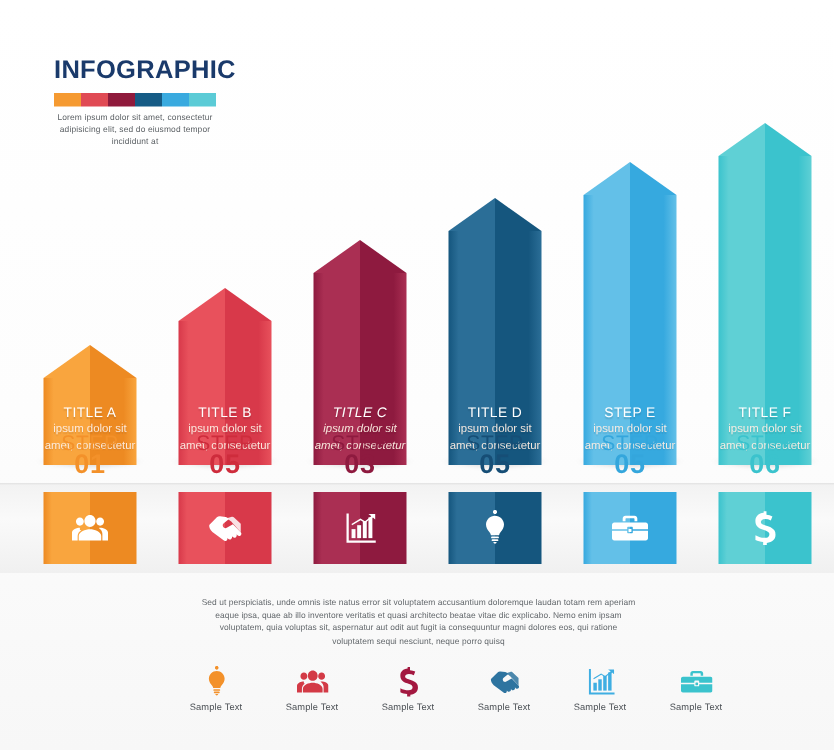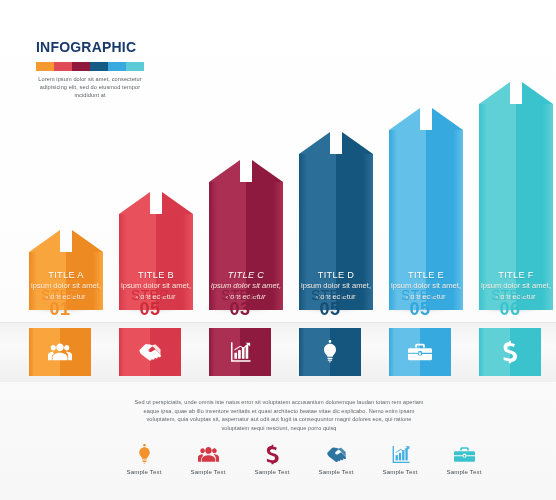--- a/index.html
+++ b/index.html
@@ -9,32 +9,32 @@
     font-family:"Liberation Sans", sans-serif;
     -webkit-font-smoothing:antialiased;
   }
   #canvas{position:relative;width:556px;height:500px;background:
       linear-gradient(180deg,#ffffff 0%,#fdfdfd 55%,#f7f7f7 100%);}
 
   
   .header{position:absolute;left:36px;top:36px;width:200px;}
   .h-line1{font-size:22px;font-weight:bold;letter-spacing:.2px;
            color:#2a7fc1;line-height:21px;}
-  .h-line2{font-size:14px;font-weight:bold;letter-spacing:.2px;
+  .h-line2{font-size:17px;font-weight:bold;letter-spacing:.2px;
            color:#1a3a6b;line-height:22px;}
   .colorbar{display:flex;width:108px;height:9px;margin-top:4px;}
   .colorbar i{flex:1;display:block;}
   .lede{width:108px;margin-top:4px;font-size:5.6px;line-height:8.2px;
         color:#5a5f63;text-align:center;letter-spacing:.1px;}
 
   
   .chart{position:absolute;left:0;top:78px;width:556px;height:232px;}
   .col{position:absolute;bottom:0;width:62px;}
   .arrow-wrap{position:absolute;bottom:0;width:62px;}
-  .arrow{position:relative;width:50px;height:100%;padding-left:24px;}
+  .arrow{position:relative;width:62px;height:100%;}
   .arrow .shaftL,.arrow .shaftR{position:absolute;bottom:0;width:50%;}
   .arrow .shaftL{left:0;}
   .arrow .shaftR{right:0;}
   .arrow .headL,.arrow .headR{position:absolute;width:0;height:0;}
   .shadow{position:absolute;bottom:-3px;left:-6px;width:74px;height:9px;
     background:radial-gradient(ellipse at 50% 40%,rgba(90,90,90,.30) 0%,rgba(120,120,120,0) 68%);
     filter:blur(1px);}
   .ttl{position:absolute;left:0;right:0;bottom:8px;text-align:center;
        color:#ffffff;pointer-events:none;}
   .ttl .t{font-size:9.2px;letter-spacing:.3px;margin-bottom:1px;
@@ -162,21 +162,21 @@
     <div class="shadow"></div>
     <div class="arrow-wrap" style="height:202px;">
       <div class="arrow">
 
         <div class="headL" style="left:0;top:0;border-left:31px solid transparent;border-bottom:22px solid #63C0E8;"></div>
         <div class="headR" style="right:0;top:0;border-right:31px solid transparent;border-bottom:22px solid #36A9DF;"></div>
 
         <div class="shaftL" style="height:180px;background:linear-gradient(90deg,#36A9DF 0%,#63C0E8 22%,#63C0E8 100%);"></div>
         <div class="shaftR" style="height:180px;background:linear-gradient(90deg,#36A9DF 0%,#36A9DF 72%,#63C0E8 100%);"></div>
         <div class="ttl">
-          <div class="t">TITLE E</div>
+          <div class="t">STEP E</div>
           <div class="s">ipsum dolor sit amet, consectetur</div>
         </div>
       </div>
     </div>
   </div>
   <div class="col" style="left:479px;height:228px;">
     <div class="shadow"></div>
     <div class="arrow-wrap" style="height:228px;">
       <div class="arrow">
 

